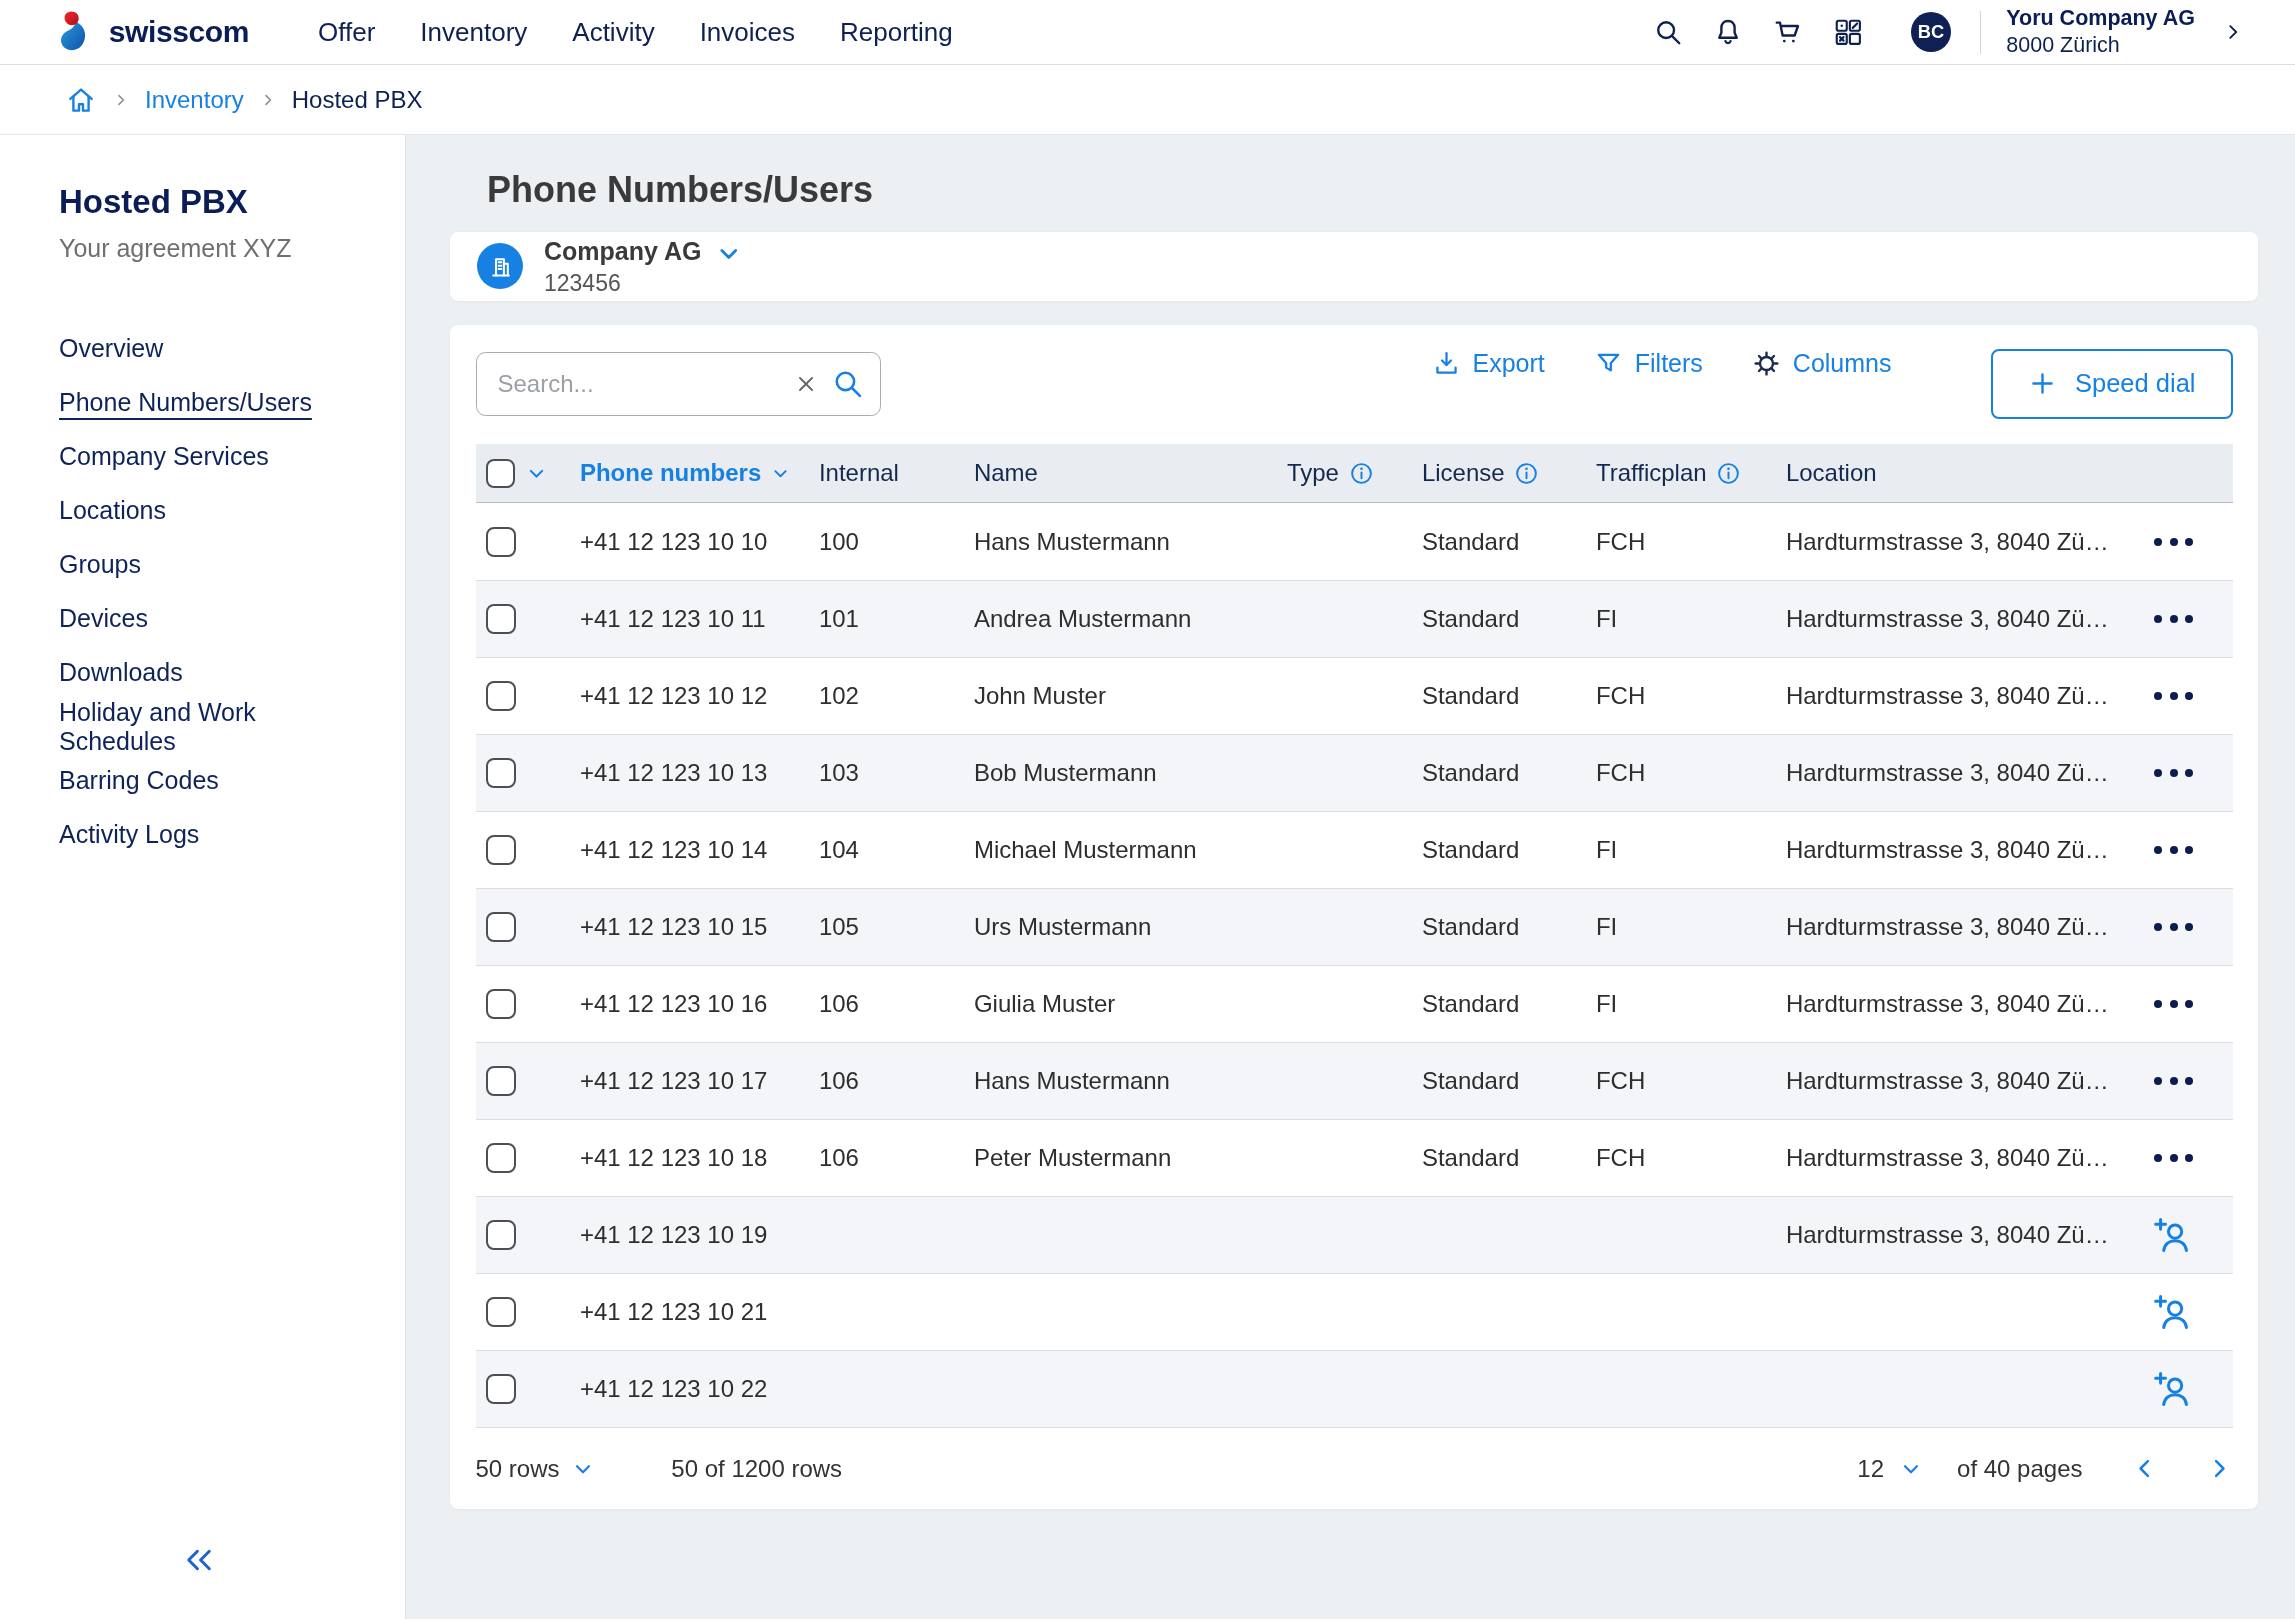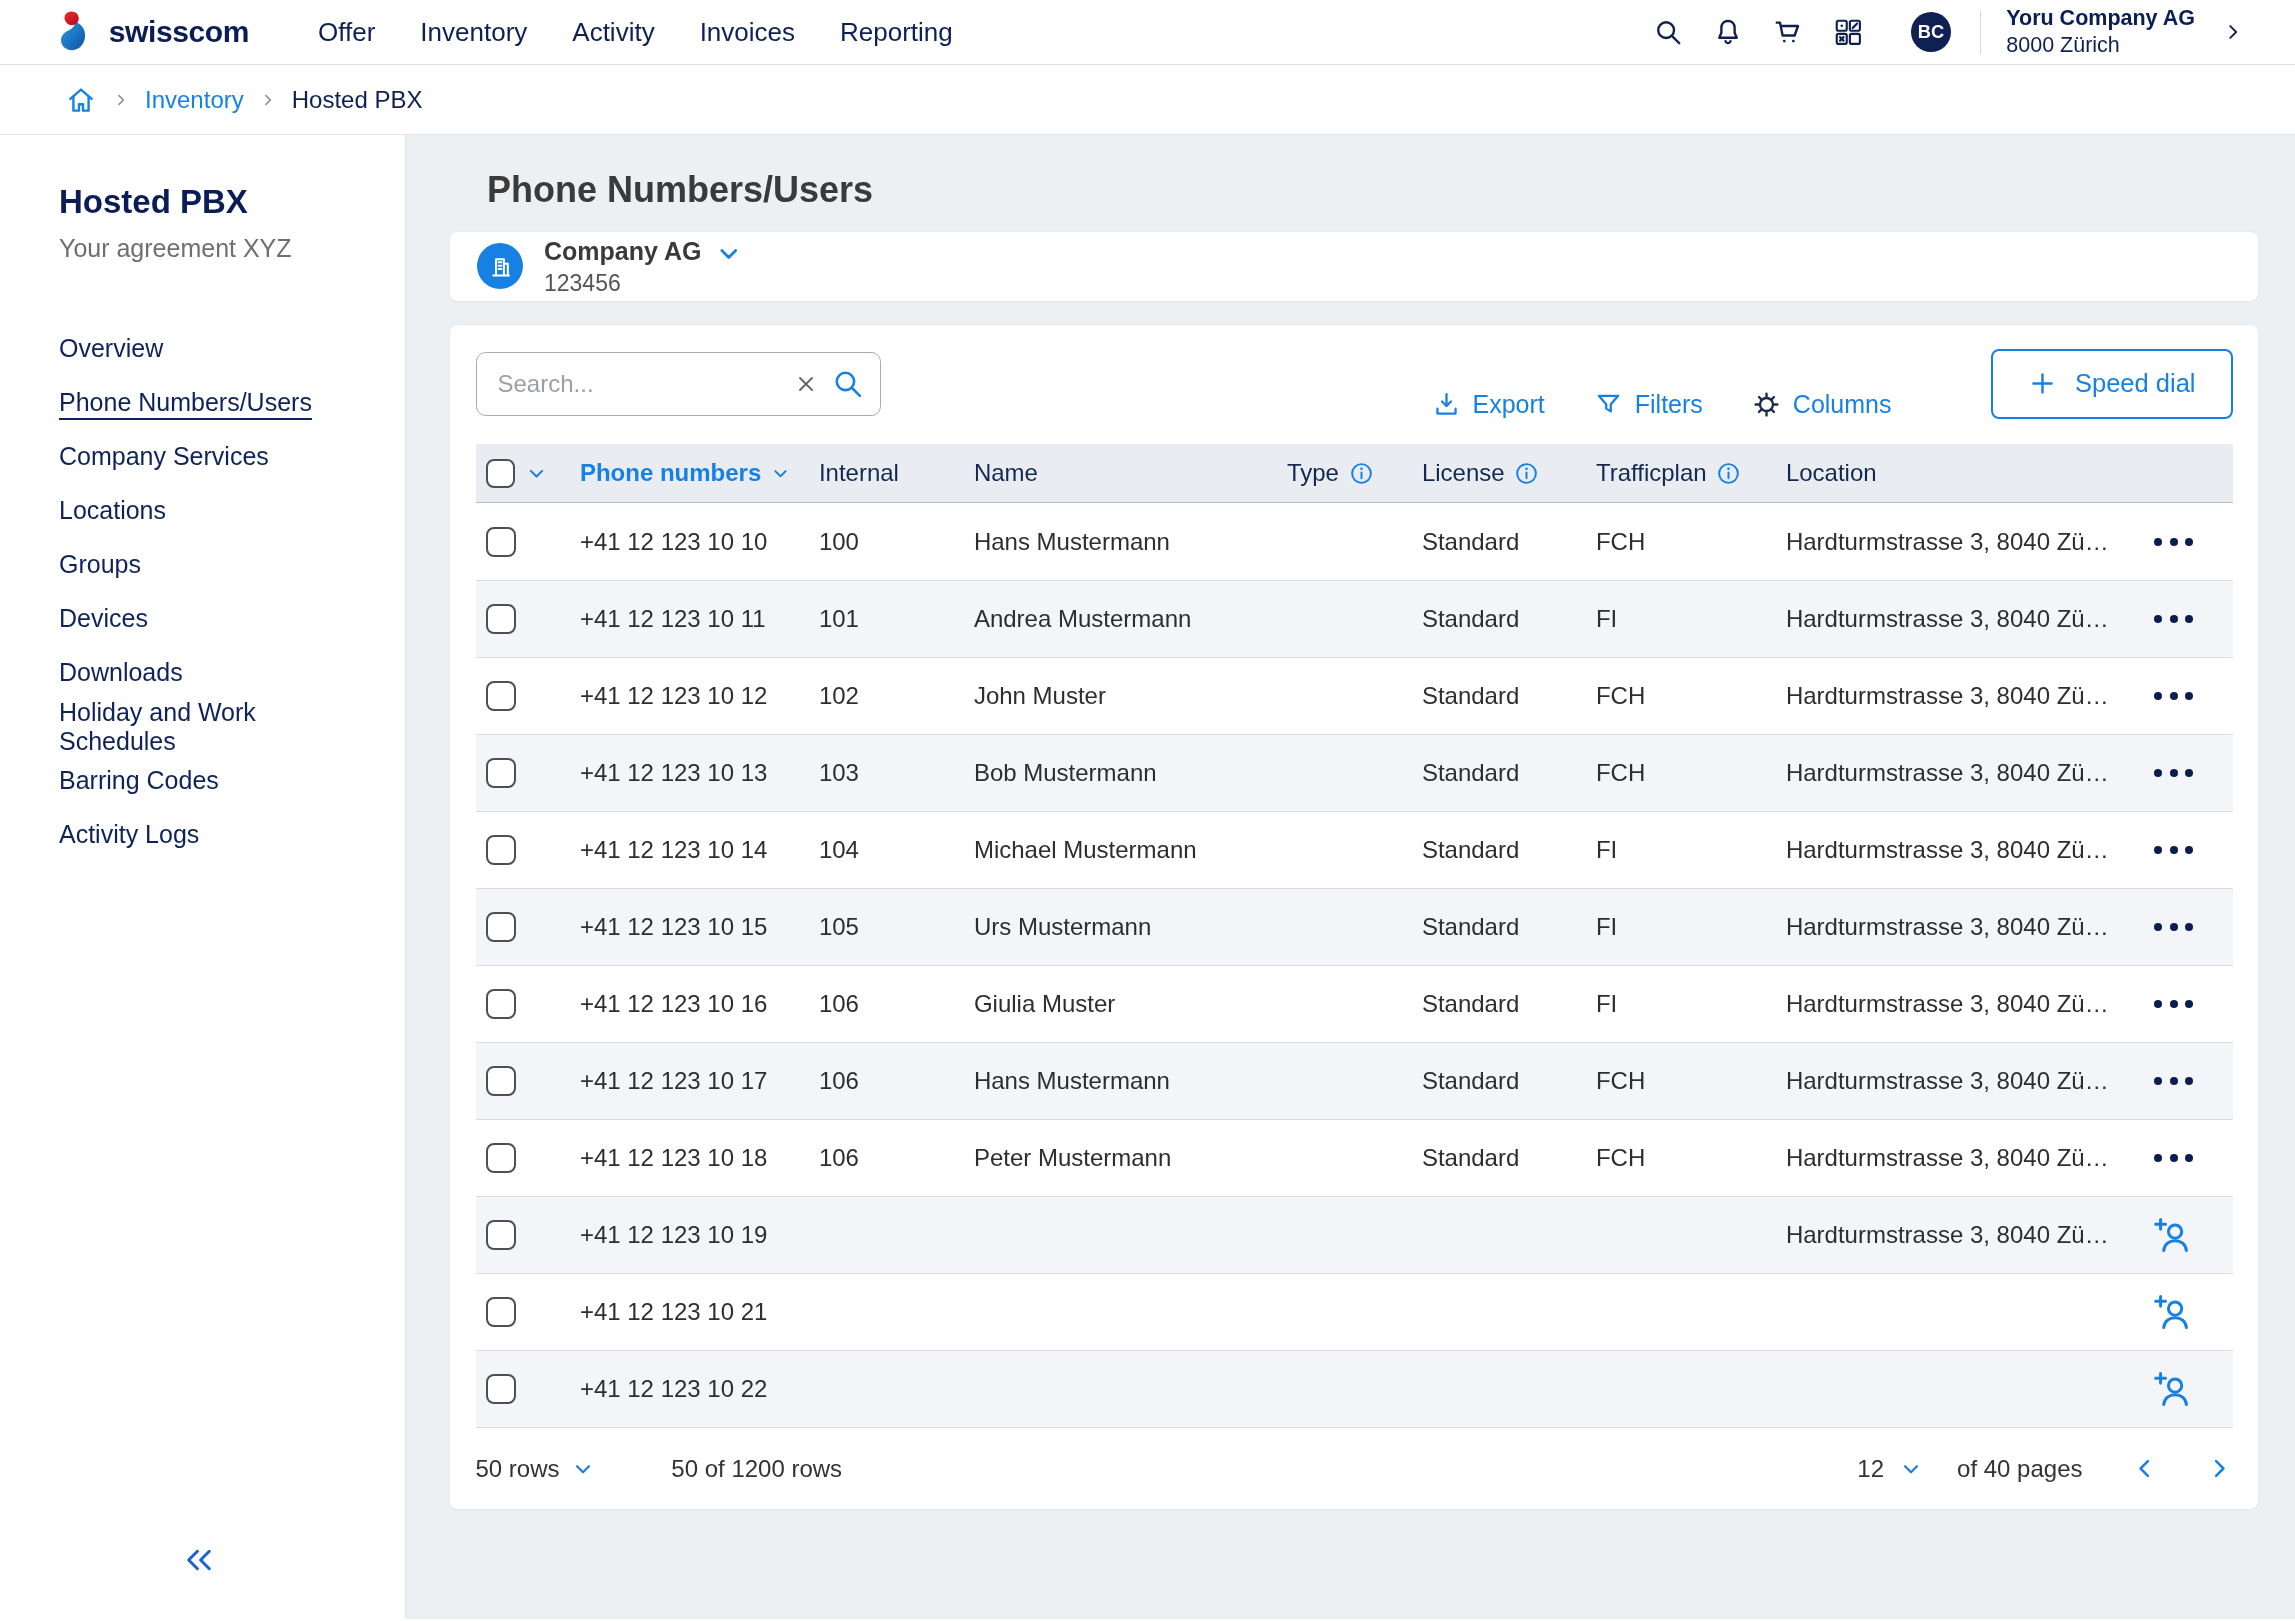--- a/index.html
+++ b/index.html
@@ -51,21 +51,21 @@
   .company-id { font-size:23px; color:#555; margin-top:3.2px; }
 
   
   .table-card { background:#fff; border-radius:8px; box-shadow:0 0.8px 2.4px rgba(0,0,0,.05); }
   .toolbar { padding:24px 25.5px 25.5px; display:flex; align-items:center; }
   .searchbox { width:405px; height:64px; border:1.6px solid #a7acb2; border-radius:9.6px; display:flex; align-items:center; background:#fff; }
   .searchbox input { flex:1; min-width:0; border:none; outline:none; font-size:24px; color:#333; padding-left:21px; font-family:"Liberation Sans", sans-serif; background:transparent; }
   .searchbox input::placeholder { color:#9aa0a6; }
   .search-clear { color:#5f6469; margin:0 12.8px; cursor:pointer; }
   .search-go { color:#1781E3; margin-right:16px; cursor:pointer; }
-  .toolbar-actions { margin-left:auto; display:flex; align-items:flex-end; gap:49px; }
+  .toolbar-actions { margin-left:auto; display:flex; align-items:flex-start; gap:49px; }
   .tb-action { display:flex; align-items:center; gap:12px; font-size:25px; color:#1781E3; cursor:pointer; }
   .gear-ic { color:#1d2b4f; }
   .speed-dial { margin-left:51px; height:70px; border:2px solid #1781E3; border-radius:8px; background:#fff; padding:0 35px; font-size:25.5px; color:#1781E3; display:flex; align-items:center; gap:17.5px; cursor:pointer; font-family:"Liberation Sans", sans-serif; }
 
   .tablewrap { margin:0 25.5px; }
   .thead, .trow { display:grid; grid-template-columns:94px 239px 155px 313px 135px 174px 190px 1fr 96px; align-items:center; padding:0 11px 0 10.4px; }
   .thead { height:59px; background:#e9edf2; border-bottom:1.6px solid #b7bdc5; font-size:24px; color:#14294f; }
   .th-cell { display:flex; align-items:center; gap:9.6px; }
   .th-sorted { color:#1781E3; font-weight:600; }
   .sort-chevron, .selall-chevron { color:#1781E3; }

